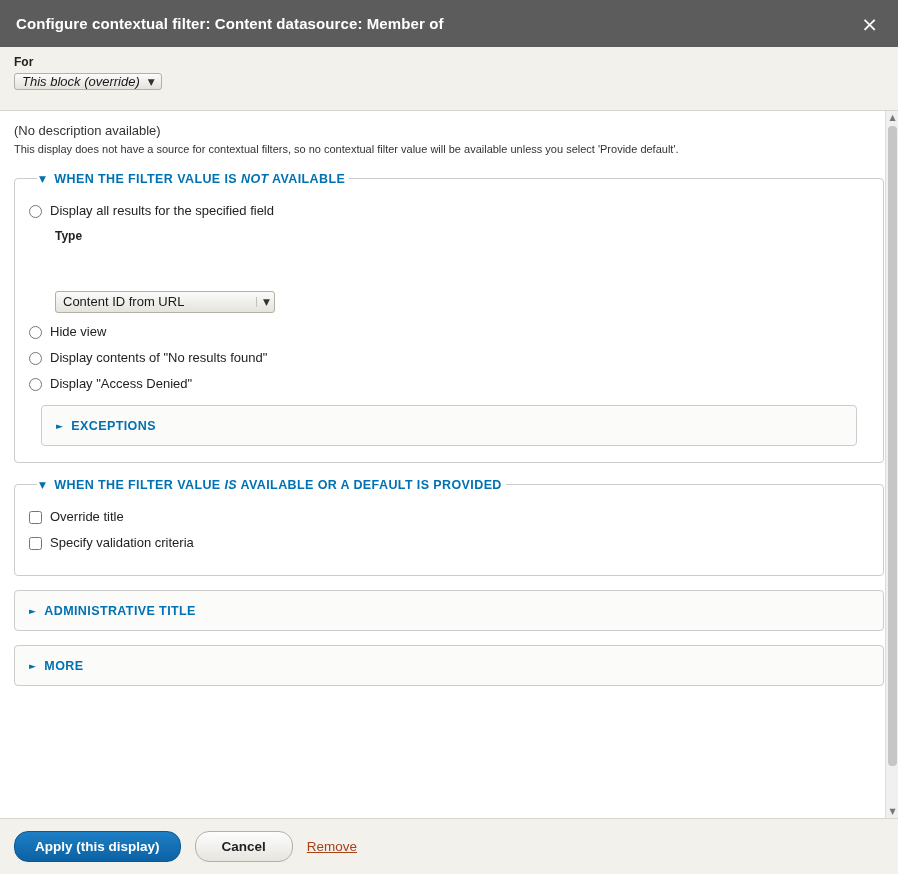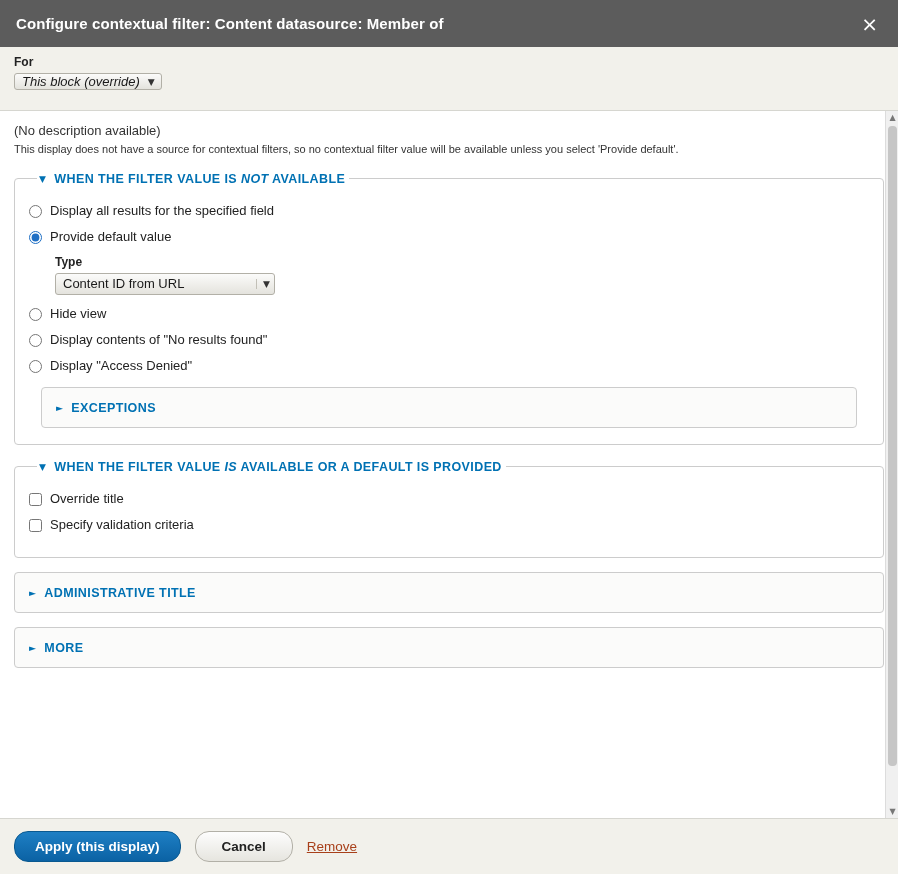--- a/index.html
+++ b/index.html
@@ -191,20 +191,21 @@
     justify-content: space-between;
     width: 220px;
     height: 22px;
     background: linear-gradient(#fbfbfa, #e4e3dd);
     border: 1px solid #b2b0a7;
     border-radius: 3px;
     padding: 0 4px 0 7px;
     font-size: 13px;
     color: #1a1a1a;
     cursor: pointer;
+    margin-top: 44px;
   }
   .select-wide .caret {
     font-size: 9px;
     font-family: "DejaVu Sans", sans-serif;
     color: #333;
     border-left: 1px solid #c2c0b7;
     padding-left: 6px;
     margin-left: 6px;
   }
   
@@ -303,24 +304,20 @@
             <span class="tri">▼</span>
             <span class="legend-text"><span>WHEN THE FILTER VALUE IS </span><span class="em">NOT</span><span> AVAILABLE</span></span>
           </span>
         </legend>
 
         <label class="opt">
           <input type="radio" name="na" style="">
           <span>Display all results for the specified field</span>
         </label>
 
-        <label class="opt">
-          <input type="radio" name="na" checked="" style="">
-          <span>Provide default value</span>
-        </label>
 
         <div class="sub-field">
           <span class="sub-label">Type</span>
           <div class="select-wide">
             <span>Content ID from URL</span>
             <span class="caret">▼</span>
           </div>
         </div>
 
         <label class="opt">

